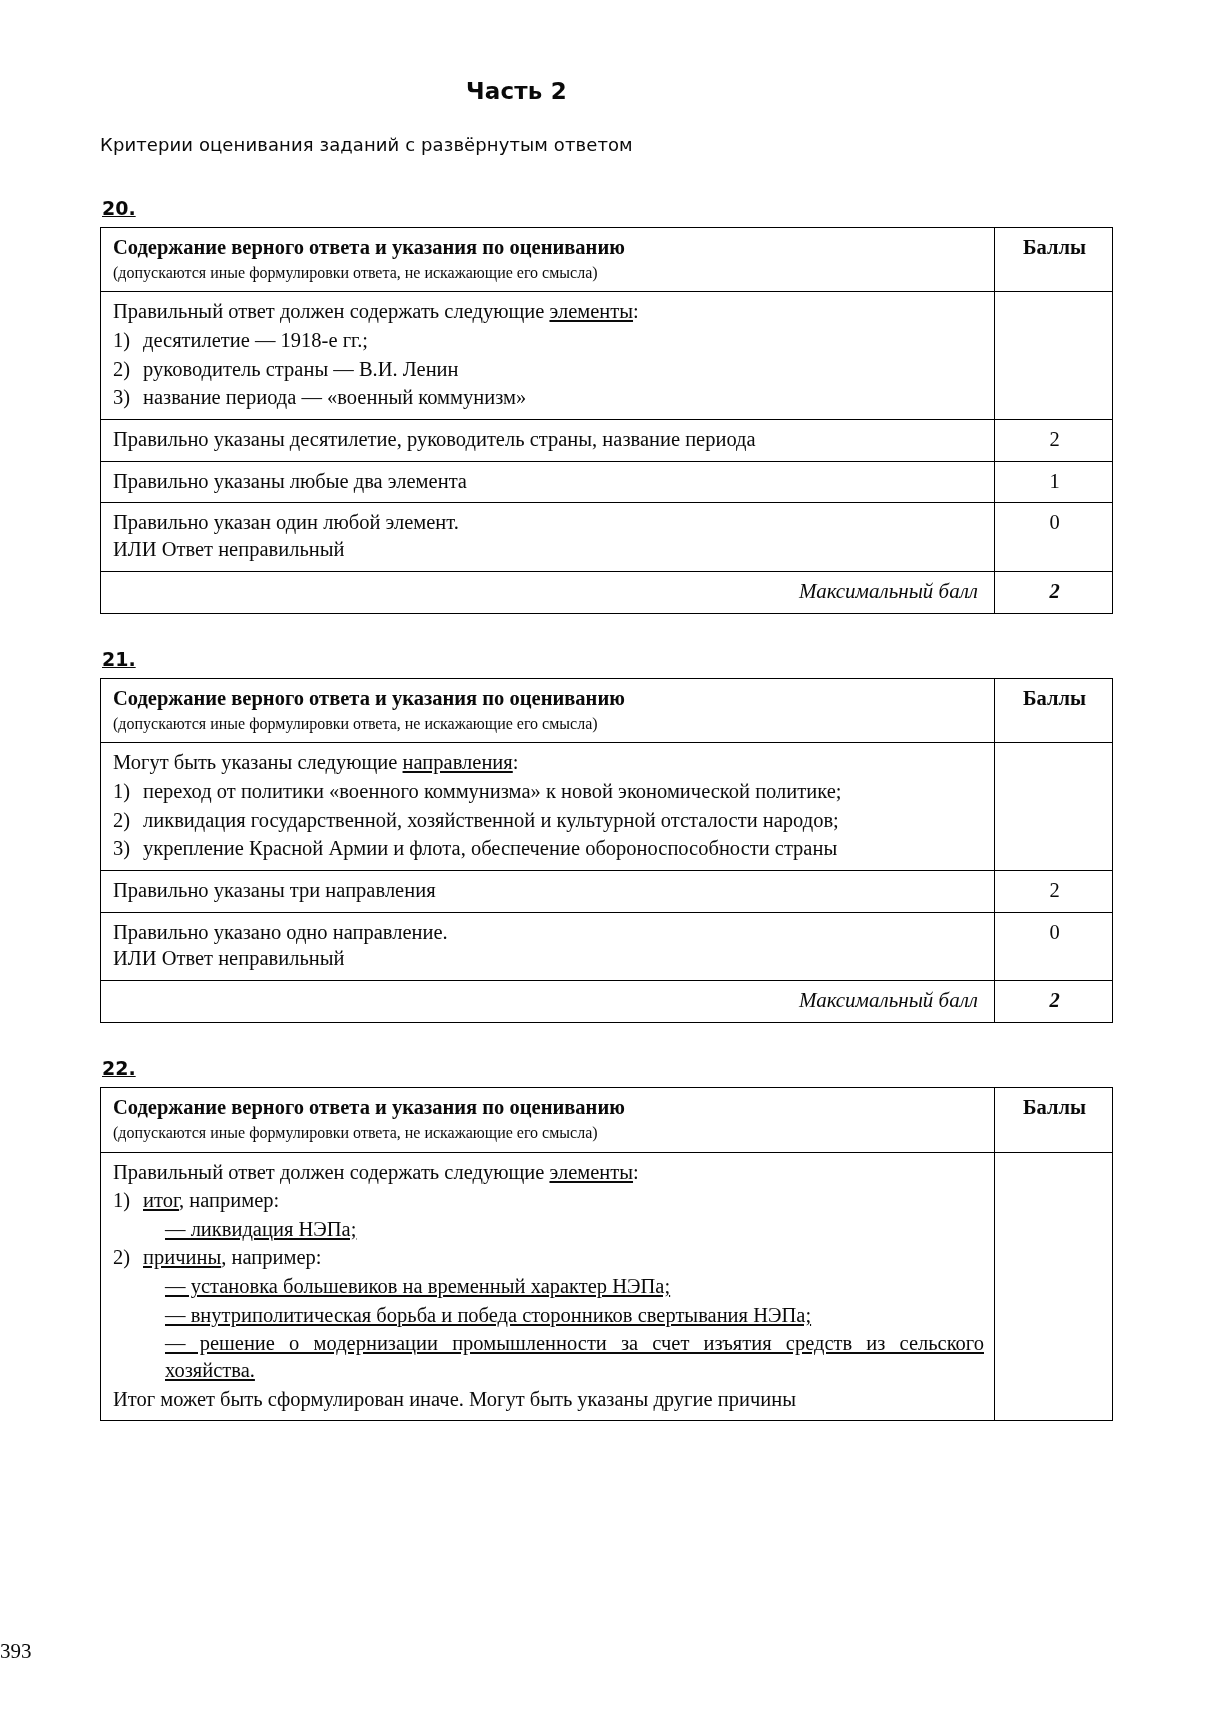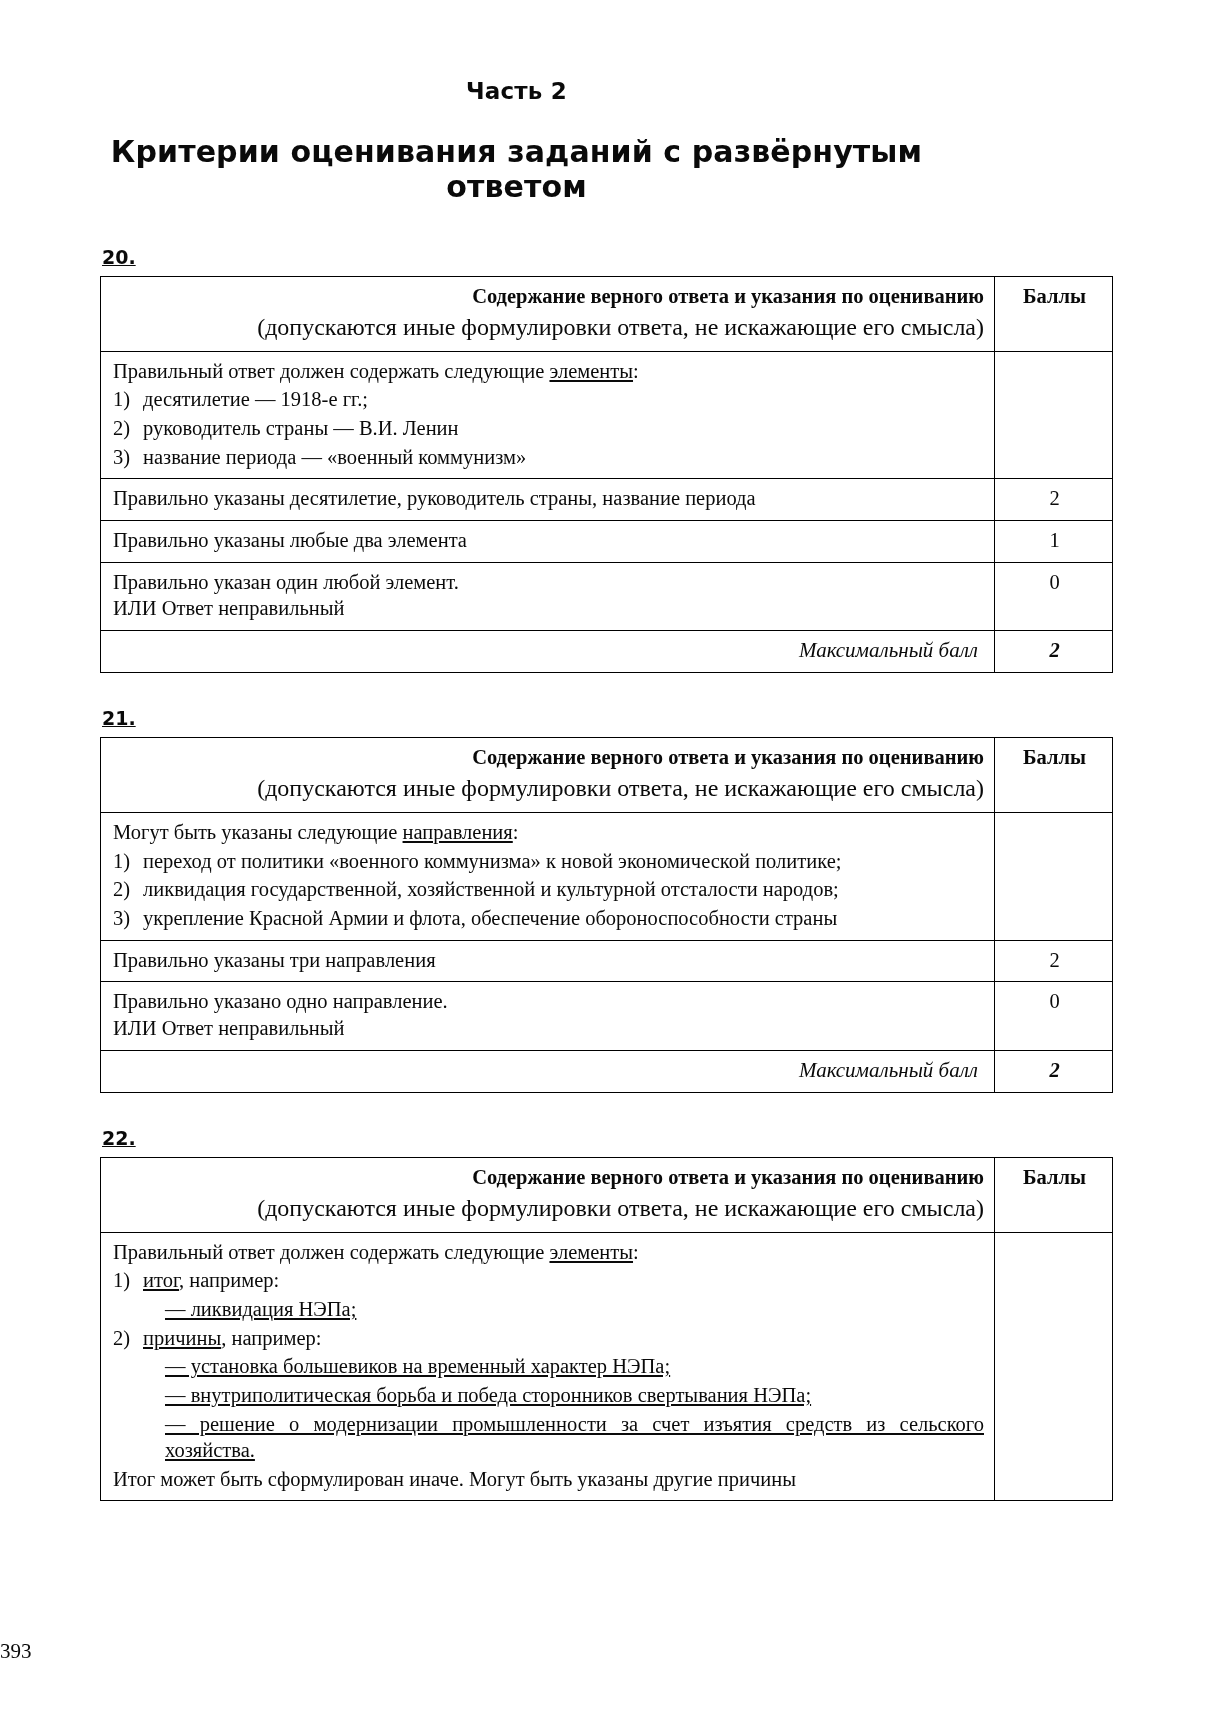--- a/index.html
+++ b/index.html
@@ -23,24 +23,24 @@
   }
   .doc-title {
     text-align: center;
     font-family: "DejaVu Sans", sans-serif;
     font-weight: bold;
     font-size: 23px;
     letter-spacing: 0.2px;
     margin: 0 0 30px 0;
   }
   .doc-subtitle {
-    text-align: center;
+    text-align: left;
     font-family: "DejaVu Sans", sans-serif;
-    font-weight: bold;
-    font-size: 30px;
+    font-weight: normal;
+    font-size: 18px;
     letter-spacing: 0.1px;
     margin: 0 0 42px 0;
   }
   .task-number {
     font-family: "DejaVu Sans", sans-serif;
     font-weight: bold;
     font-size: 19px;
     margin: 0 0 8px 2px;
     text-decoration: underline;
   }
@@ -51,27 +51,27 @@
     margin-bottom: 34px;
   }
   table.crit td {
     border: 1.6px solid #000;
     vertical-align: top;
     padding: 6px 10px 8px 12px;
     font-size: 20.5px;
     line-height: 1.3;
   }
   td.head-main {
-    text-align: right;
+    text-align: left;
     font-weight: bold;
     padding: 8px 10px 9px 10px;
   }
   td.head-main .sub {
     font-weight: normal;
-    font-size: 24px;
+    font-size: 16px;
     display: block;
     margin-top: 2px;
   }
   td.head-score {
     text-align: center;
     font-weight: bold;
     width: 118px;
     padding-top: 10px;
   }
   td.score {

